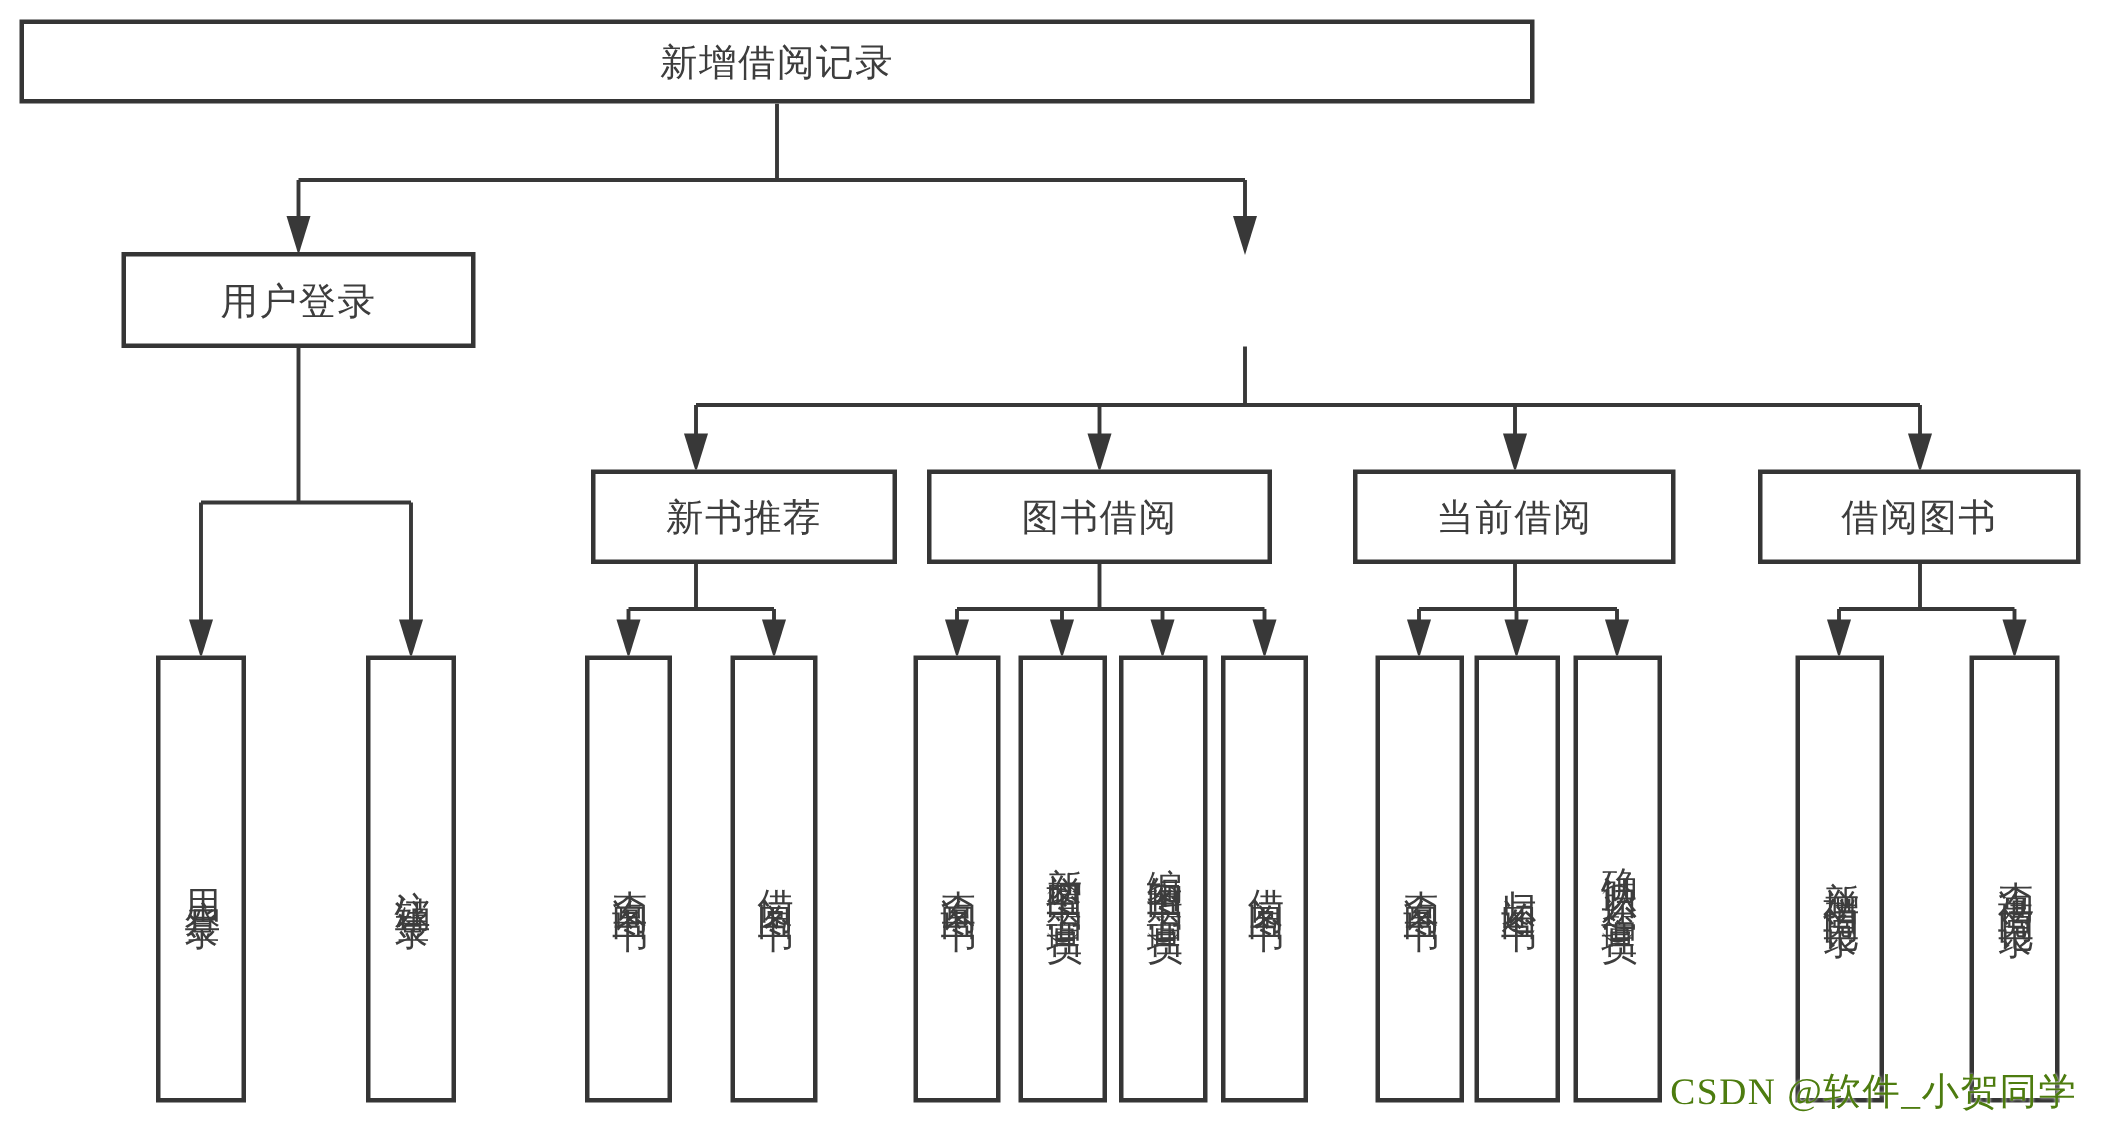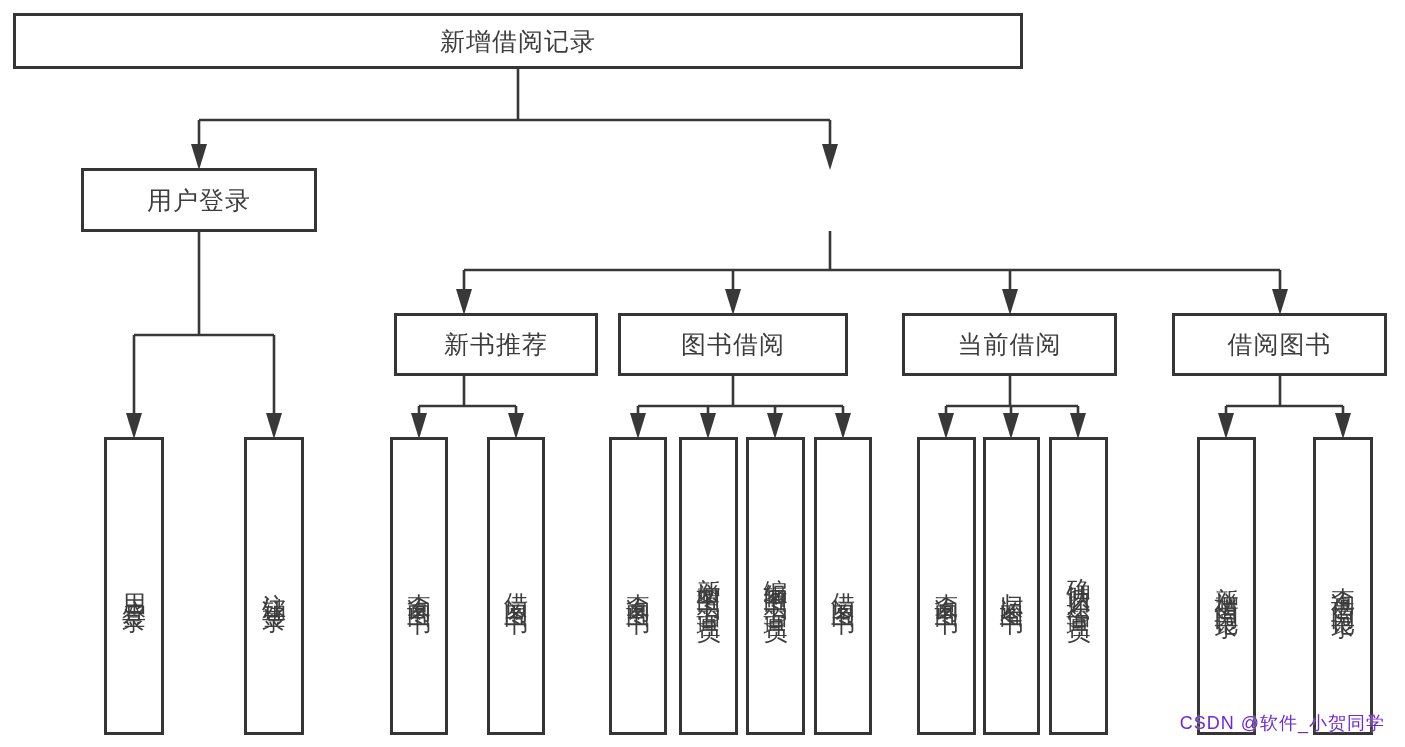--- a/index.html
+++ b/index.html
@@ -29,25 +29,26 @@
     text-orientation: mixed;
     font-size: 24px;
     letter-spacing: 6px;
     line-height: 1;
   }
   #watermark {
     position: absolute;
     right: 20px;
     top: 711px;
     z-index: 3;
-    font-size: 18px;
+    font-size: 25px;
     letter-spacing: 1px;
-    color: #6d28d9;
+    color: #4d7c0f;
     white-space: nowrap;
     text-shadow: 0 0 2px #ffffff;
+    font-family: Liberation Serif, serif;
   }
 </style>
 </head>
 <body>
 
 <div id="canvas">
 
   <svg id="connectors" width="1405" height="747" viewBox="0 0 1405 747">
       <line x1="518" y1="69" x2="518" y2="120" stroke="#383838" stroke-width="2.6"></line>
       <line x1="199" y1="120" x2="830" y2="120" stroke="#383838" stroke-width="2.6"></line>

